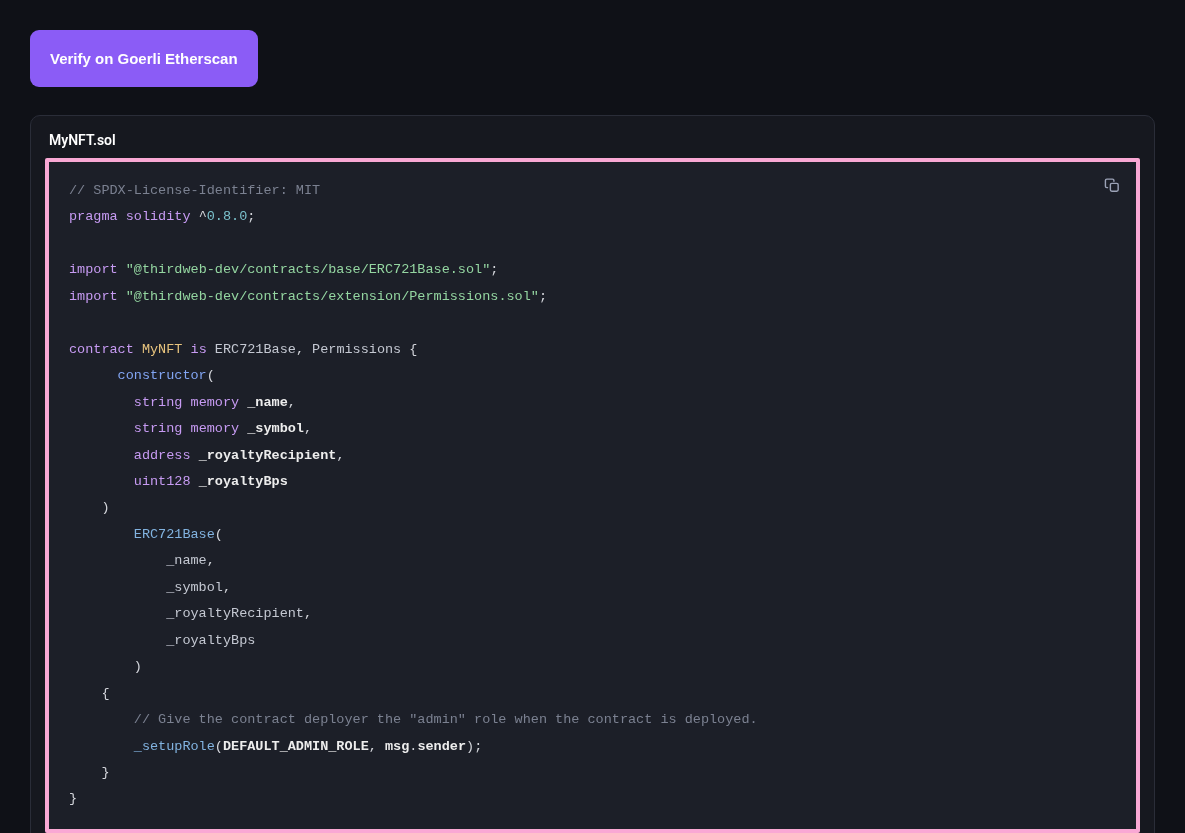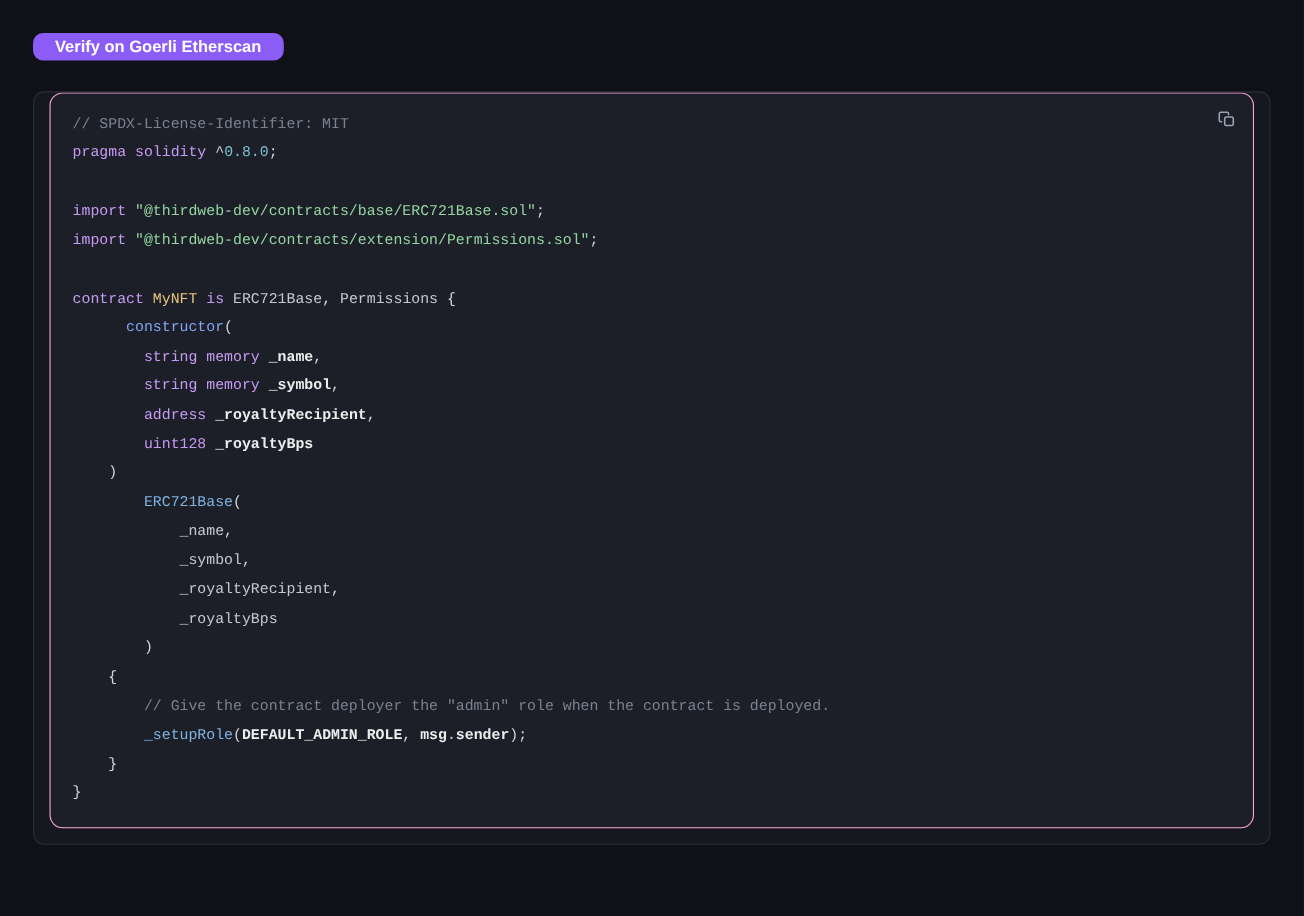--- a/index.html
+++ b/index.html
@@ -21,43 +21,43 @@
       font-size: 21px;
       font-weight: 700;
       color: #fff;
       letter-spacing: -0.2px;
     }
     .verify-button {
       background: #8b5cf6;
       color: #fff;
       border: none;
       border-radius: 9px;
-      padding: 4px 20px;
+      padding: 20px 20px;
       font-size: 15px;
       font-weight: 600;
       cursor: pointer;
     }
     .code-card {
       background: #16181f;
       border: 1px solid #2a2d38;
       border-radius: 10px;
       overflow: hidden;
     }
     .file-name {
       padding: 16px 18px 10px 18px;
       font-size: 14px;
       font-weight: 600;
       color: #fff;
     }
     .code-block-wrapper {
       margin: 0 14px 14px 14px;
       background: #1c1f28;
-      border-radius: 12px;
+      border-radius: 2px;
       position: relative;
-      border: 1px solid #f9a8d4;
+      border: 4px solid #f9a8d4;
     }
     .copy-button {
       position: absolute;
       top: 13px;
       right: 13px;
       background: transparent;
       border: none;
       cursor: pointer;
       color: #9ca3b7;
       padding: 2px;
@@ -89,20 +89,21 @@
     .c-type { color: #c4c8d2; }
   </style>
 </head>
 <body>
 
 <div class="header">
   <button class="verify-button">Verify on Goerli Etherscan</button>
 </div>
 
 <div class="code-card">
+  <div class="file-name">MyNFT.sol</div>
   <div class="code-block-wrapper">
     <button class="copy-button">
       <span>
         <svg viewBox="0 0 24 24" fill="none" stroke="currentColor" stroke-width="2" stroke-linecap="round" stroke-linejoin="round">
           <rect x="9" y="9" width="11" height="11" rx="2"></rect>
           <path d="M5 15H4a2 2 0 0 1-2-2V5a2 2 0 0 1 2-2h8a2 2 0 0 1 2 2v1"></path>
         </svg>
       </span>
     </button>
 <pre class="code"><span class="c-comment">// SPDX-License-Identifier: MIT</span>

